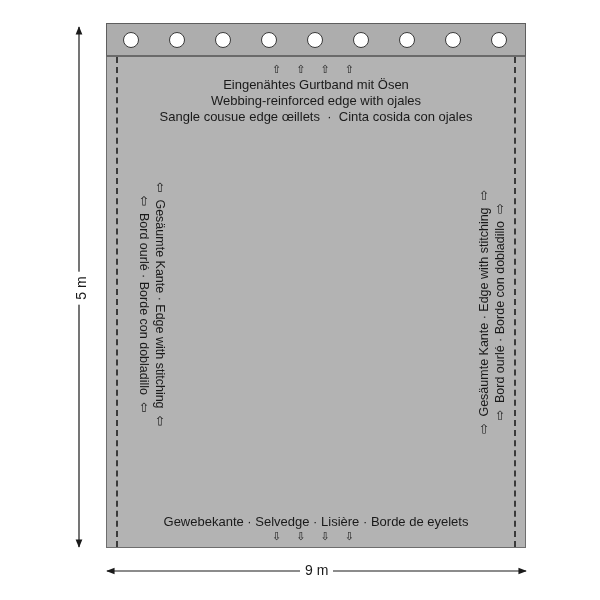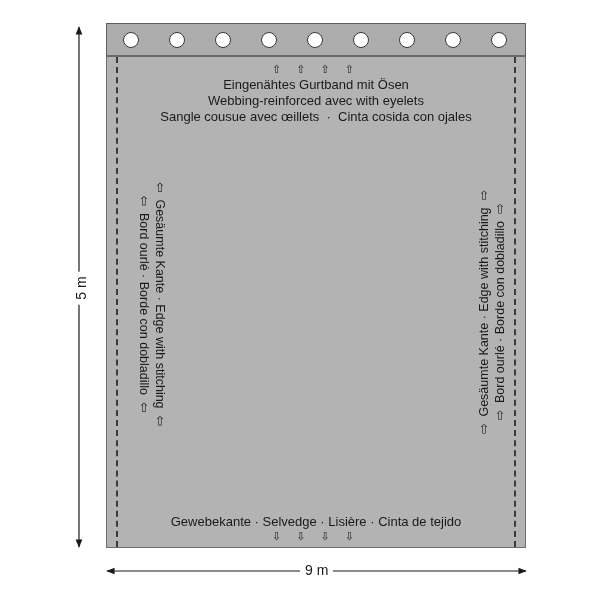--- a/index.html
+++ b/index.html
@@ -33,30 +33,30 @@
 <div class="abs eyelet" style="left:353px"></div>
 <div class="abs eyelet" style="left:399px"></div>
 <div class="abs eyelet" style="left:445px"></div>
 <div class="abs eyelet" style="left:491px"></div>
 
 <div class="abs dash-v" style="left:116px"></div>
 <div class="abs dash-v" style="left:514px"></div>
 
 <div class="abs center-text arrows" style="top:61px">⇧ ⇧ ⇧ ⇧</div>
 <div class="abs center-text" style="top:77px">Eingenähtes Gurtband mit Ösen</div>
-<div class="abs center-text" style="top:93px">Webbing-reinforced avec with eyelets</div>
-<div class="abs center-text" style="top:109px; white-space:pre">Sangle cousue avec œillets  ·  Cinta cosida con ojales</div>
+<div class="abs center-text" style="top:93px">Webbing-reinforced edge with ojales</div>
+<div class="abs center-text" style="top:109px; white-space:pre">Sangle cousue edge œillets  ·  Cinta cosida con ojales</div>
 
 <div class="abs rot-l" style="left:30px; top:296px; width:260px; height:16px; white-space:pre">⇦  Gesäumte Kante · Edge with stitching  ⇦</div>
 <div class="abs rot-l" style="left:14px; top:296px; width:260px; height:16px; white-space:pre">⇦  Bord ourlé · Borde con dobladillo  ⇦</div>
 
 <div class="abs rot-r" style="left:354px; top:304px; width:260px; height:16px; white-space:pre">⇨  Gesäumte Kante · Edge with stitching  ⇨</div>
 <div class="abs rot-r" style="left:370px; top:304px; width:260px; height:16px; white-space:pre">⇨  Bord ourlé · Borde con dobladillo  ⇨</div>
 
-<div class="abs center-text" style="top:514px">Gewebekante · Selvedge · Lisière · Cinta de tejido</div>
+<div class="abs center-text" style="top:514px">Gewebekante · Selvedge · Lisière · Borde de eyelets</div>
 <div class="abs center-text arrows" style="top:528px">⇩ ⇩ ⇩ ⇩</div>
 
 <svg class="abs" style="left:0; top:0" width="600" height="600">
   <defs>
     <marker id="arr" viewBox="0 0 10 10" refX="9" refY="5" markerWidth="7" markerHeight="7" orient="auto-start-reverse">
       <path d="M0,1 L10,5 L0,9 z" fill="#1a1a1a"></path>
     </marker>
   </defs>
   <line x1="79" y1="27" x2="79" y2="547" stroke="#1a1a1a" stroke-width="1.2" marker-start="url(#arr)" marker-end="url(#arr)"></line>
   <line x1="107" y1="571" x2="526" y2="571" stroke="#1a1a1a" stroke-width="1.2" marker-start="url(#arr)" marker-end="url(#arr)"></line>

